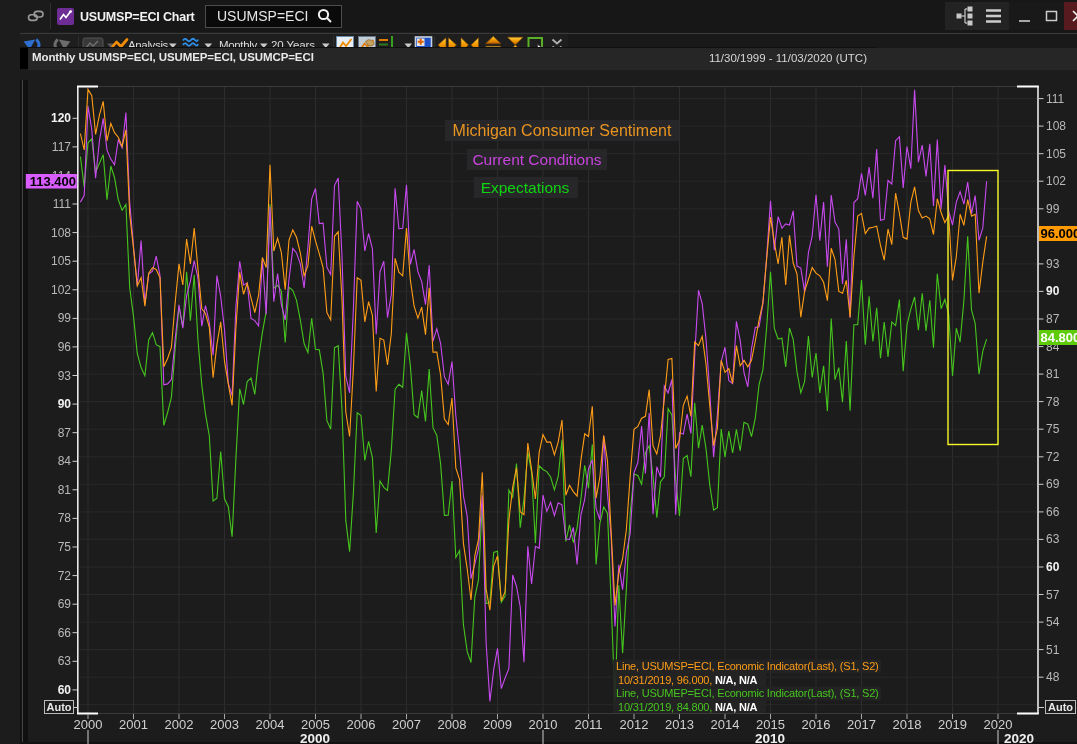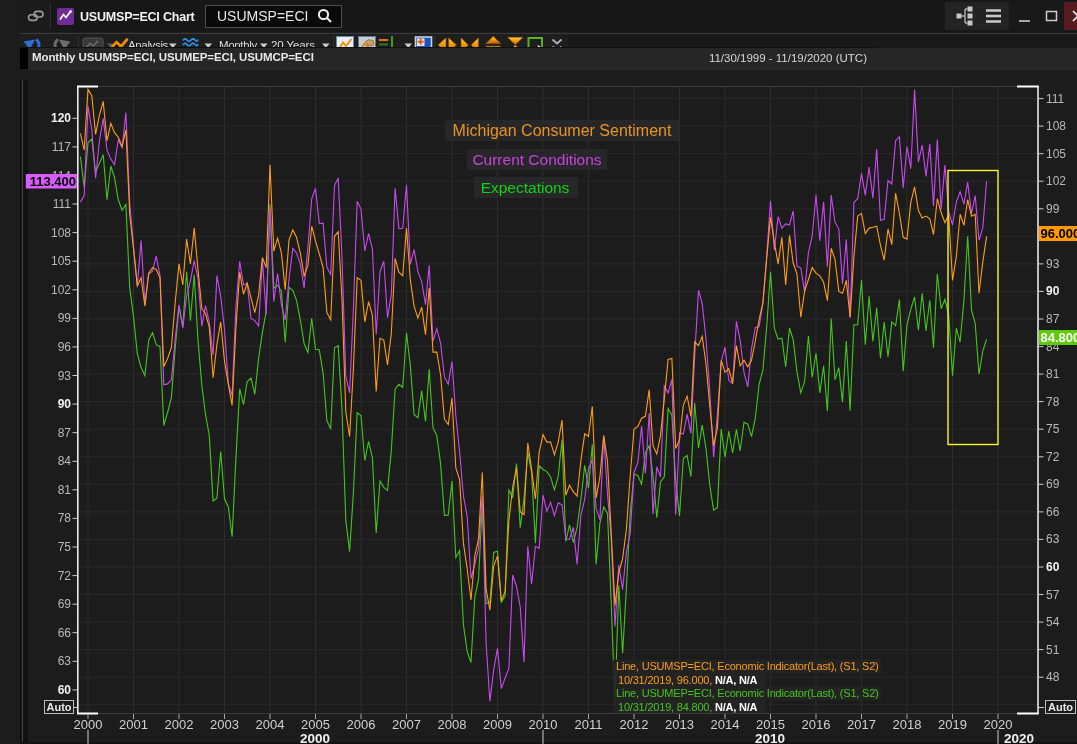--- a/index.html
+++ b/index.html
@@ -120,21 +120,21 @@
 <rect x="508.5" y="6" width="13.5" height="13.5" fill="none" stroke="#58b024" stroke-width="2"></rect>
 <path d="M 517.5,12.5 l 0,9.8 l 2.6,-2.7 l 1.9,4.1 l 2.3,-1.1 l -1.9,-4 l 3.7,-0.4 z" fill="#ffffff" stroke="#333333" stroke-width="0.8"></path>
 <g stroke="#b0b0b0" stroke-width="1.8" fill="none">
 <polyline points="532.5,7.5 537,11.5 541.5,7.5"></polyline>
 <polyline points="532.5,14.5 537,18.5 541.5,14.5"></polyline>
 </g>
 </svg>
 <div style="position:absolute;left:0;top:47px;width:857px;height:22px;background:#000000;border-top:1px solid #0f0f0f;">
 <div style="position:absolute;left:8px;top:0;width:1061px;height:22px;background:#262626;"></div>
 <div style="position:absolute;left:12px;top:3px;font-size:11.5px;font-weight:bold;color:#e9e9e9;letter-spacing:-0.1px;">Monthly USUMSP=ECI, USUMEP=ECI, USUMCP=ECI</div>
-<div style="position:absolute;right:10px;top:4px;font-size:11.5px;color:#d6d6d6;">11/30/1999 - 11/19/2020 (UTC)</div>
+<div style="position:absolute;right:10px;top:4px;font-size:11.5px;color:#d6d6d6;">11/30/1999 - 11/03/2020 (UTC)</div>
 </div>
 <svg width="1077" height="664" viewBox="0 80 1077 664" font-family="Liberation Sans, sans-serif" style="position:absolute;left:0;top:80px">
 <rect x="0" y="80" width="1077" height="664" fill="#1c1c1c"></rect>
 <rect x="0" y="80" width="8" height="664" fill="#101010"></rect>
 <line x1="2.4" y1="80" x2="2.4" y2="742" stroke="#4d4d4d"></line>
 <rect x="1069.5" y="80" width="7.5" height="664" fill="#101010"></rect>
 <line x1="1071.2" y1="80" x2="1071.2" y2="742" stroke="#4d4d4d"></line>
 <rect x="0" y="742" width="1077" height="2" fill="#121212"></rect>
 <line x1="68.0" y1="86.5" x2="68.0" y2="713.5" stroke="#2d2d2d"></line>
 <line x1="113.5" y1="86.5" x2="113.5" y2="713.5" stroke="#2d2d2d"></line>

